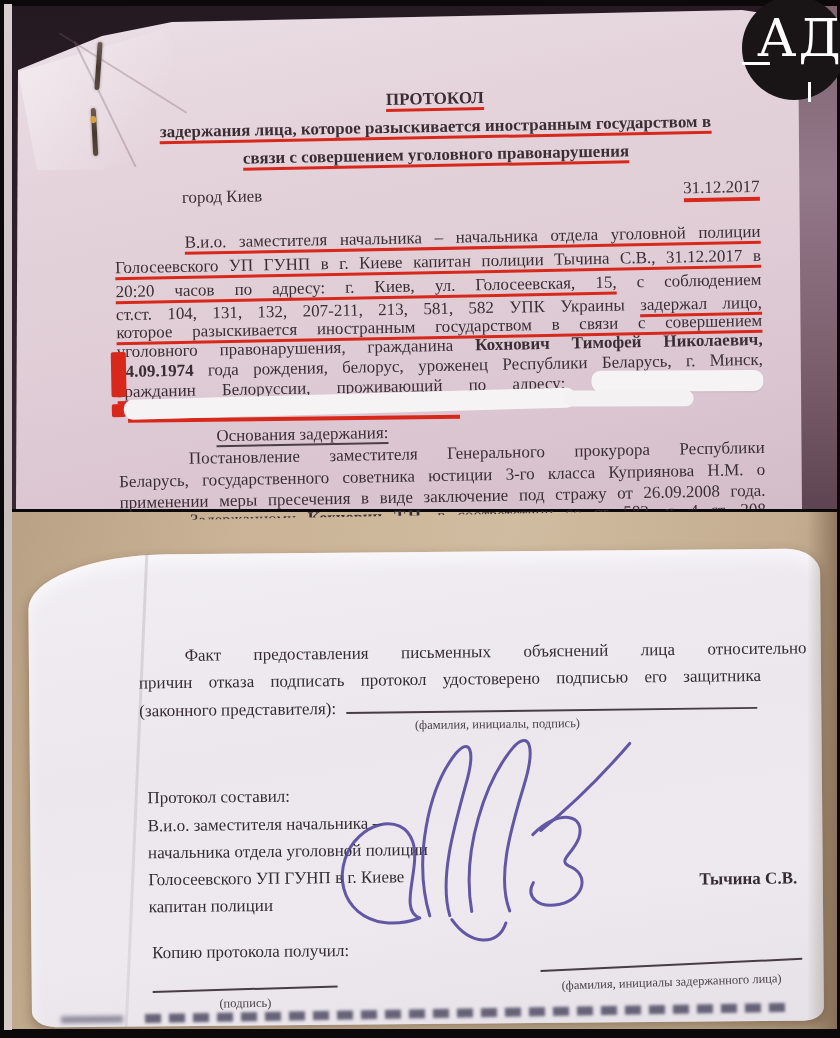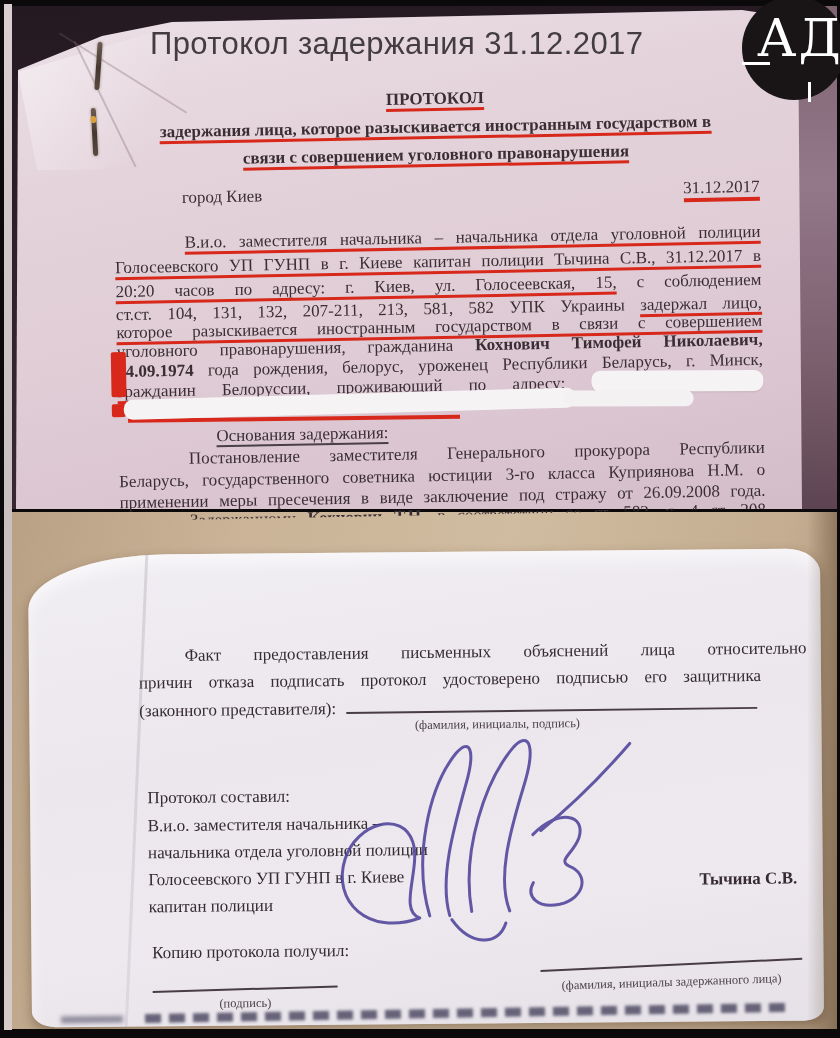--- a/index.html
+++ b/index.html
@@ -103,21 +103,20 @@
     <div class="paper1"></div>
     <div class="fold"></div>
     <div class="crease crease1"></div>
     <div class="crease crease2"></div>
     <div class="staple staple1"></div>
     <div class="staple staple2">
         <span class="glint"></span>
       </div>
   </div>
 
-  <div class="title">Протокол задержания 31.12.2017</div>
   <div class="logo">
     <span class="logo-text">АД</span>
     <span class="logo-bar"></span>
     <span class="logo-desc"></span>
   </div>
 
   <div class="doc1">
     <div class="line c" style="top:0;"><span class="b rl">ПРОТОКОЛ</span></div>
     <div class="line c" style="top:28px;"><span class="b rl">задержания лица, которое разыскивается иностранным государством в</span></div>
     <div class="line c" style="top:56px;"><span class="b rl">связи с совершением уголовного правонарушения</span></div>

